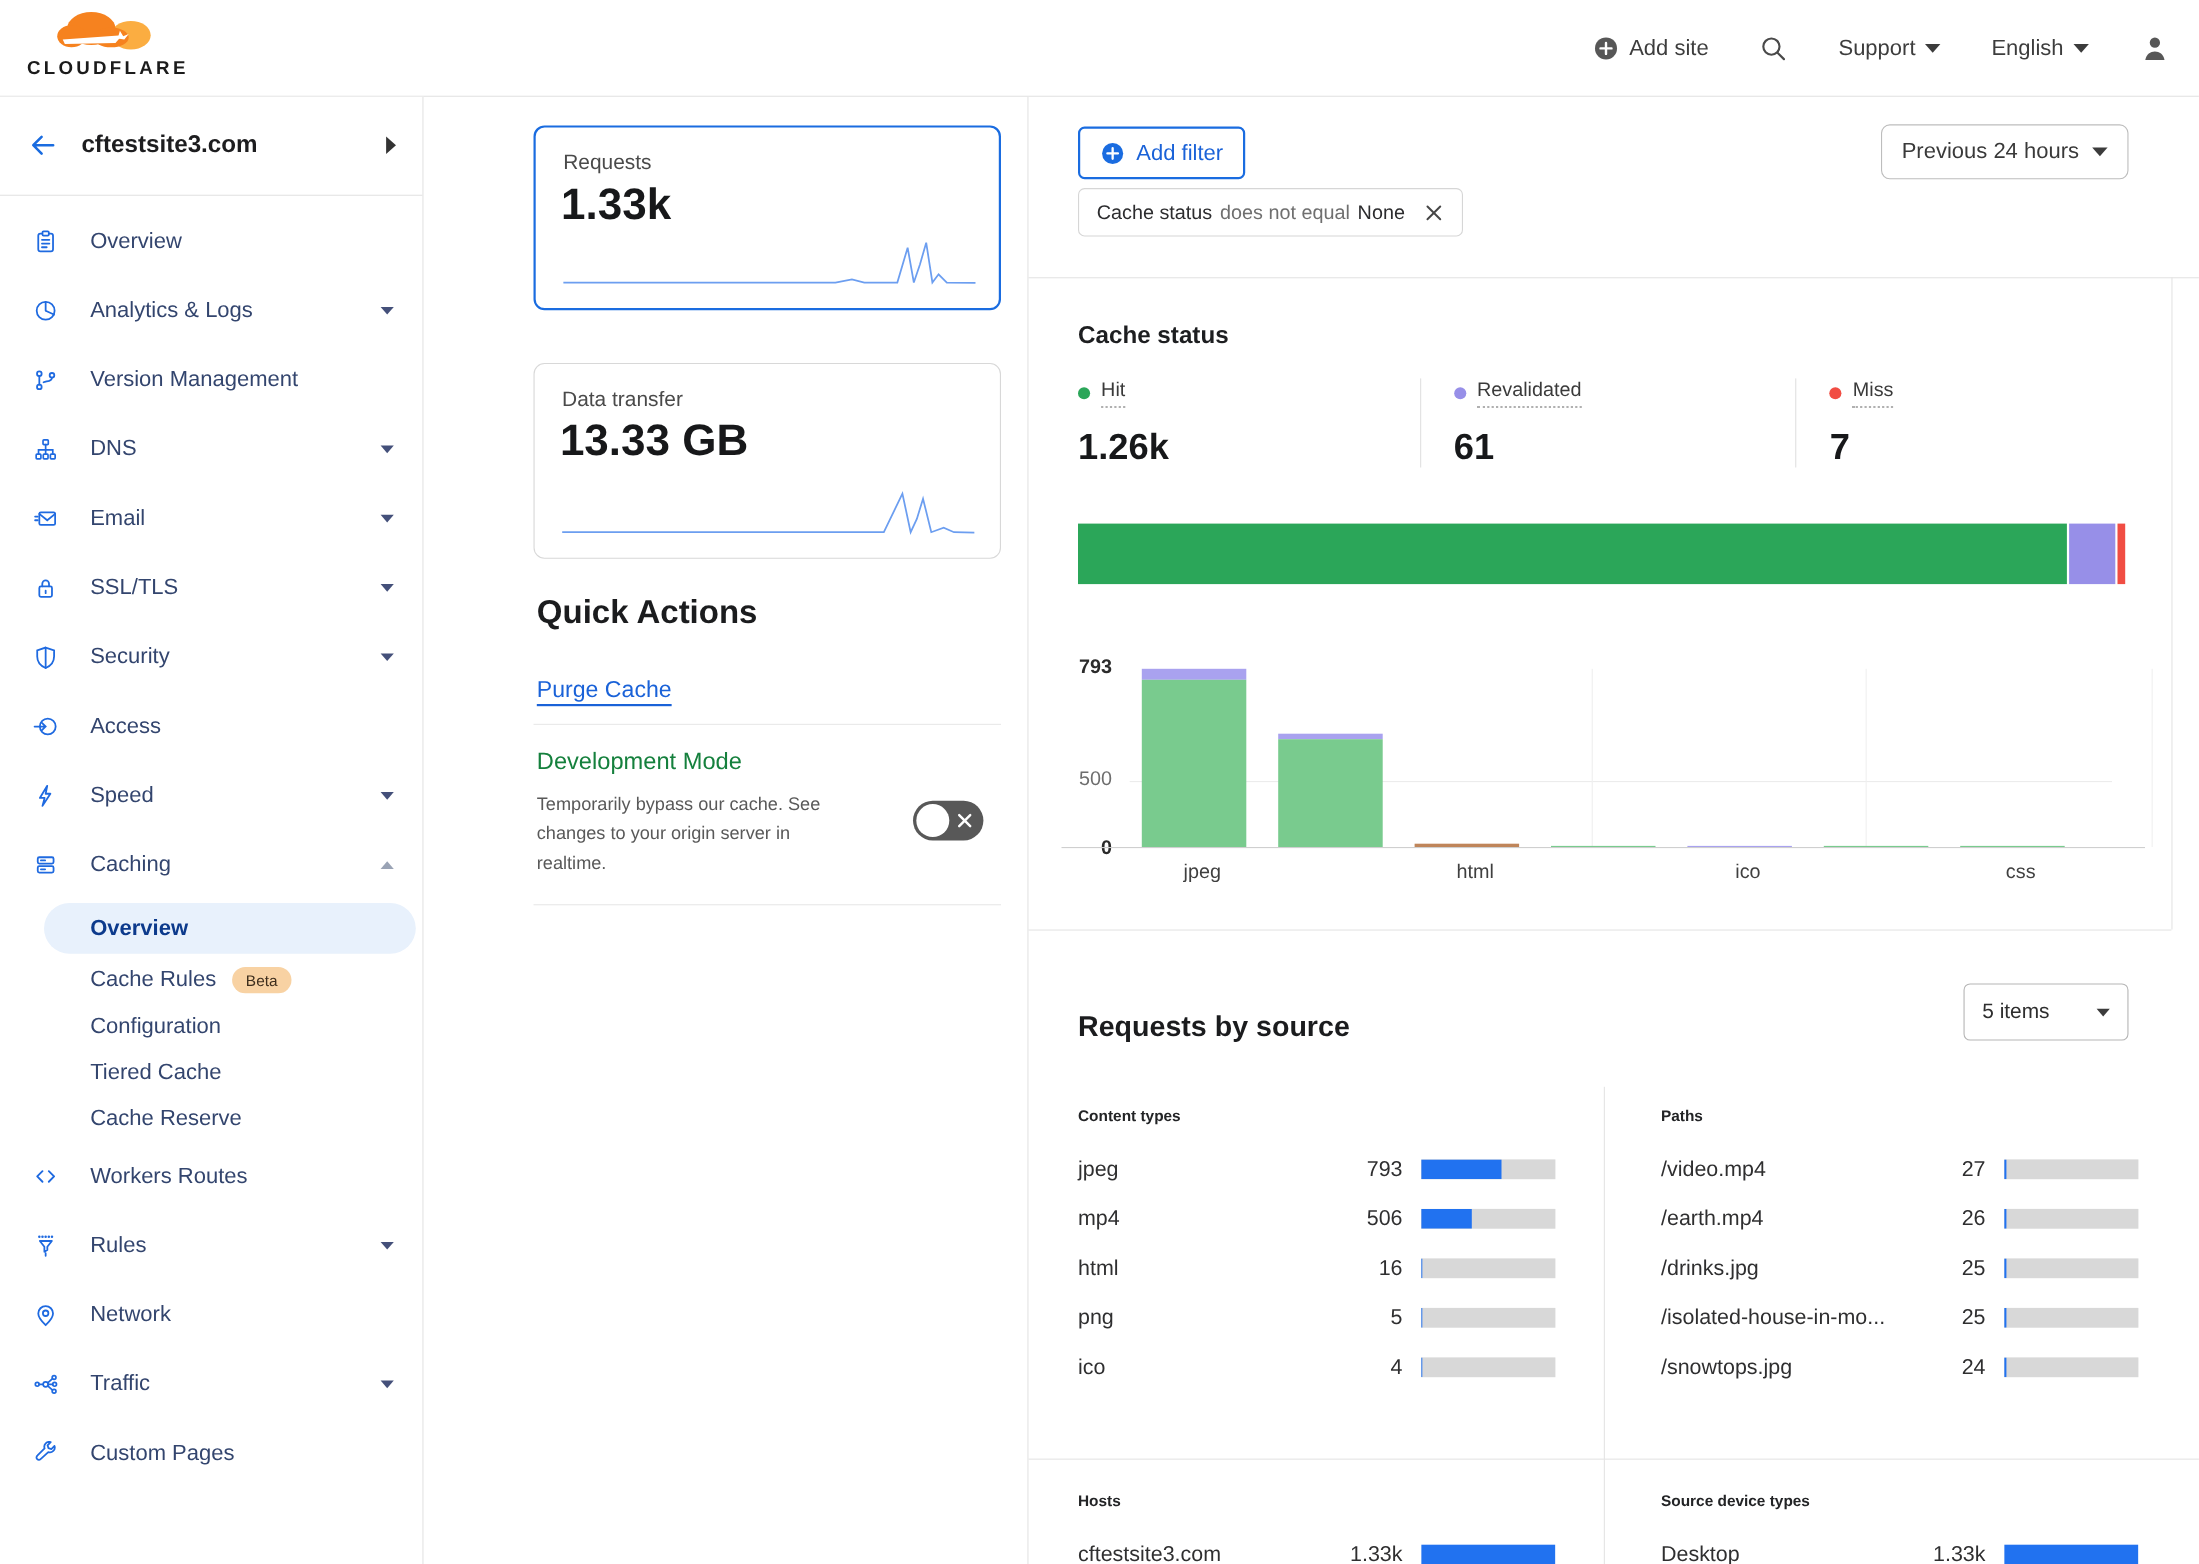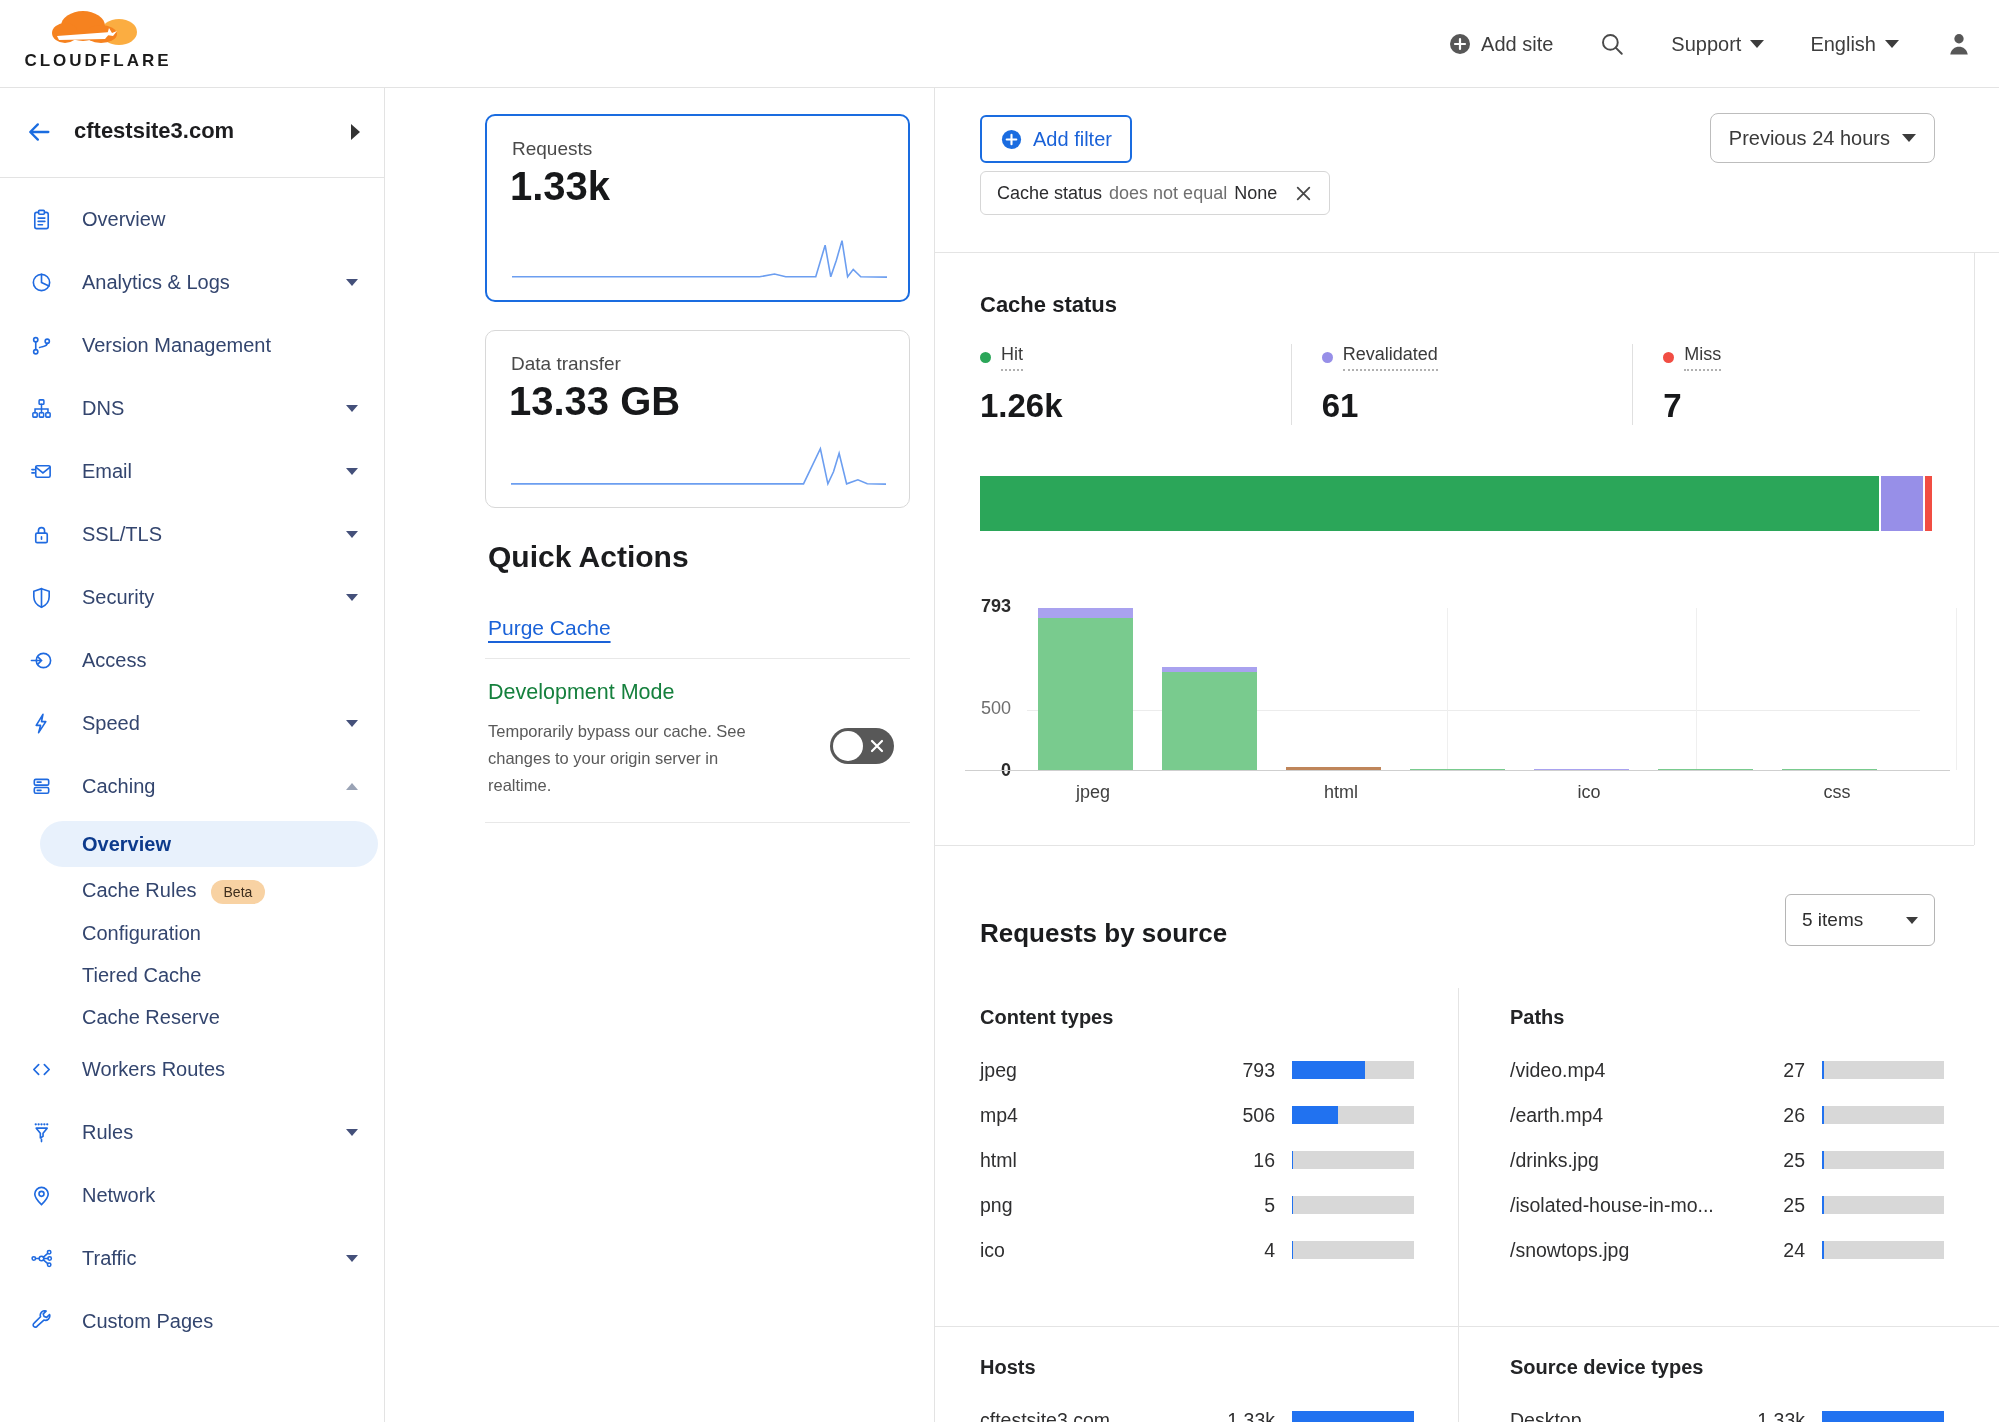--- a/index.html
+++ b/index.html
@@ -27,21 +27,21 @@
   .ncaret.up { border-top:none; border-bottom:7px solid #9aa3b5; }
   .sub-item { position:relative; height:42px; display:flex; align-items:center; cursor:pointer; }
   .sub-item .nlabel { position:absolute; left:82px; font-size:20px; color:#33456e; }
   .sub-item.selected { height:46px; margin:3px 6px 3px 40px; border-radius:23px; background:#e8f1fc; }
   .sub-item.selected .nlabel { left:42px; font-weight:700; color:#0c3a8c; }
   .beta { display:inline-block; margin-left:14px; background:#f8d2a3; color:#3e2e1d; font-size:14px; padding:4px 13px; border-radius:13px; }
 
   
   #middle { position:absolute; left:385px; top:88px; width:550px; height:1334px; border-right:1px solid #e3e3e3; }
   .mcard { position:absolute; left:100px; width:425px; border-radius:10px; background:#fff; }
-  #card-req { top:26px; height:188px; border:2px solid #1a6ce0; }
+  #card-req { top:26px; height:168px; border:2px solid #1a6ce0; }
   #card-dt  { top:242px; height:178px; border:1px solid #d8d8d8; }
   .mcard .clabel { position:absolute; left:25px; top:22px; font-size:19px; color:#4a4a4a; }
   .mcard .cvalue { position:absolute; left:23px; top:48px; font-size:40px; font-weight:700; color:#17181a; }
   .spark { position:absolute; left:25px; bottom:18px; width:375px; height:46px; }
   #qa-title { position:absolute; left:103px; top:452px; font-size:30px; font-weight:700; color:#1b1c1e; }
   #purge { position:absolute; left:103px; top:528px; font-size:21px; color:#1a62d8; text-decoration:underline; text-underline-offset:6px; cursor:pointer; }
   .mdivider { position:absolute; left:100px; width:425px; border-top:1px solid #e8e8e8; }
   #dev-title { position:absolute; left:103px; top:592px; font-size:21.5px; color:#15803d; }
   #dev-desc { position:absolute; left:103px; top:630px; width:278px; font-size:16.5px; line-height:27px; color:#595959; }
   #toggle { position:absolute; left:766px; top:640px; width:64px; height:36px; background:#585858; border-radius:18px; cursor:pointer; }
@@ -81,21 +81,21 @@
   #plot .grid-v { position:absolute; top:0; height:100%; border-left:1px solid #efefef; }
   #baseline { position:absolute; left:30px; top:222px; width:985px; border-top:1px solid #cfcfcf; }
   .bar-slot { position:absolute; bottom:0; width:95px; display:flex; flex-direction:column-reverse; }
   .xtick { position:absolute; top:234px; width:120px; text-align:center; font-size:18px; color:#3f3f3f; }
 
   
   #rbs-title { position:absolute; left:45px; top:830px; font-size:26px; font-weight:700; color:#1b1c1e; }
   #btn-items { position:absolute; right:64px; top:806px; height:52px; width:150px; padding:0 16px; display:flex; align-items:center; justify-content:space-between;
     border:1px solid #b5b5b5; border-radius:6px; background:#fff; font-size:19px; color:#2e2e2e; cursor:pointer; }
   .src-col { position:absolute; width:435px; }
-  .src-title { font-size:20px; font-weight:600; color:#232426; }
+  .src-title { font-size:14px; font-weight:600; color:#232426; }
   .srow { position:relative; height:45px; }
   .slabel { position:absolute; left:0; top:12px; font-size:19.5px; color:#2f2f30; white-space:nowrap; }
   .sval { position:absolute; left:190px; width:105px; top:12px; text-align:right; font-size:19.5px; color:#2f2f30; }
   .strack { position:absolute; left:312px; top:14px; width:122px; height:18px; background:#d8d8d8; overflow:hidden; display:block; }
   .sfill { display:block; height:100%; background:#2172f0; }
 </style>
 </head>
 <body>
 
 <div id="header">

